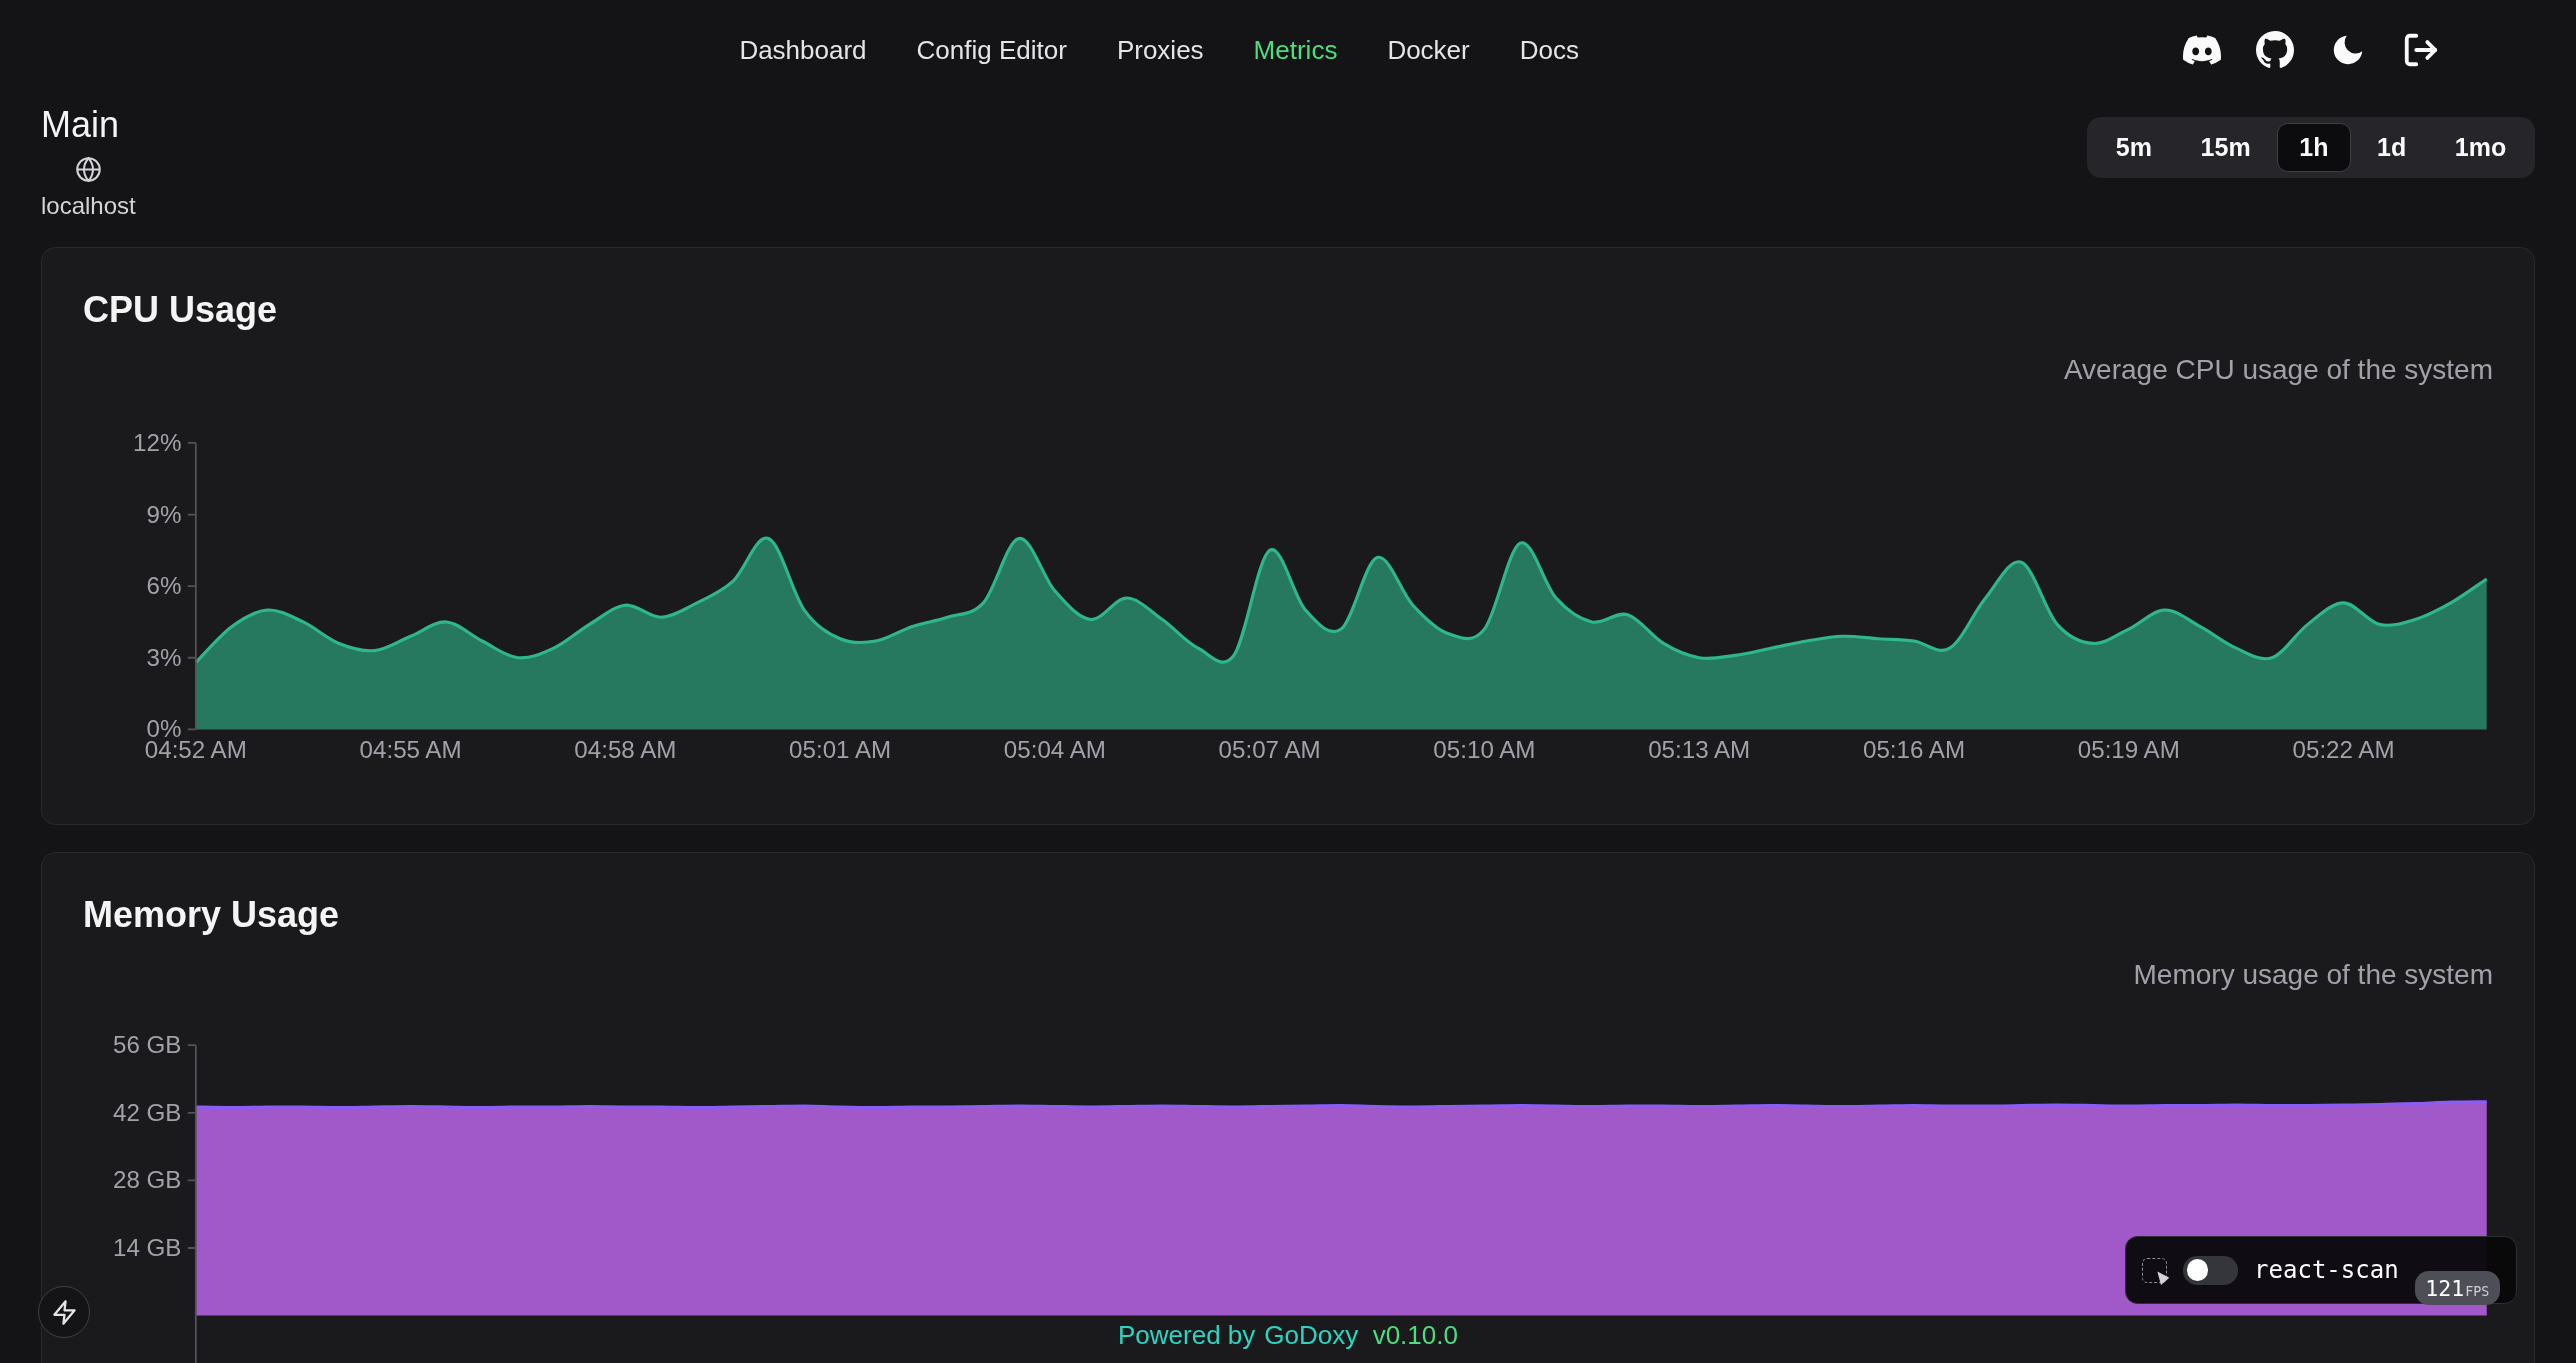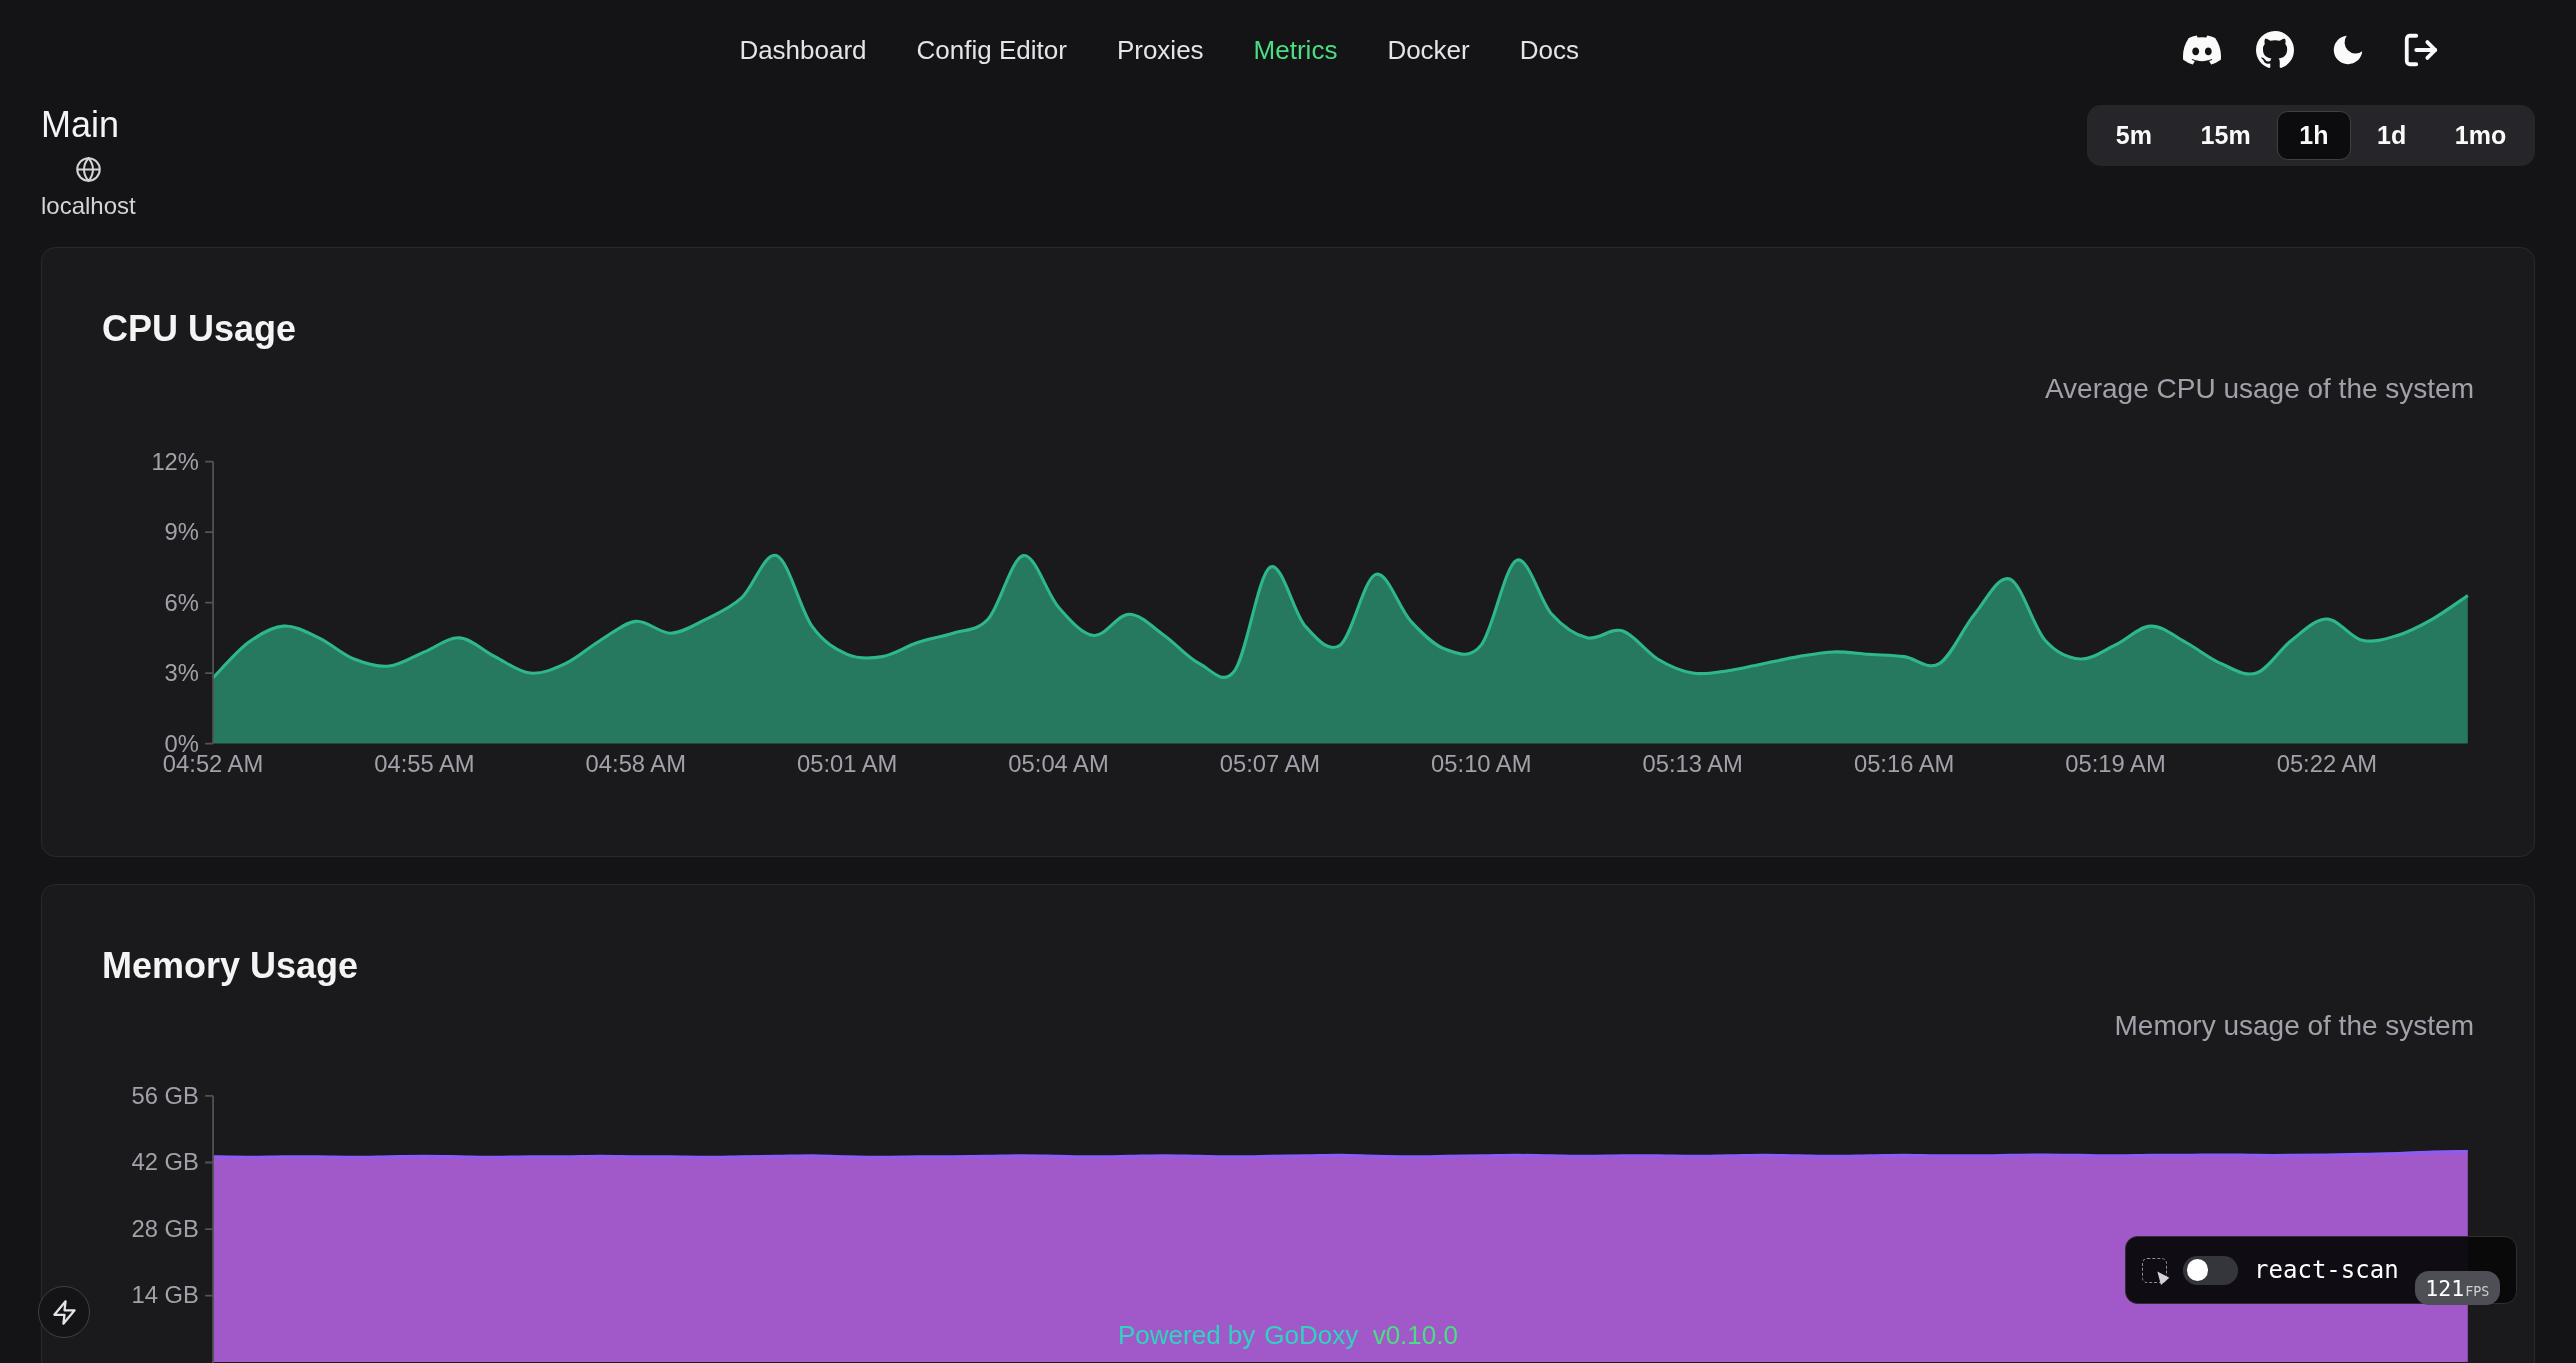--- a/index.html
+++ b/index.html
@@ -14,27 +14,27 @@
   .nav-item.active{color:#4ade80;}
   .topbar-icons{position:absolute;right:134px;top:0;height:100px;display:flex;align-items:center;gap:30px;}
   .icon-btn{width:43px;height:43px;background:none;border:none;padding:0;display:flex;
     align-items:center;justify-content:center;cursor:pointer;}
   .icon-btn svg{width:38px;height:38px;display:block;}
 
   
   .subheader{display:flex;justify-content:space-between;align-items:flex-start;padding:3.6px 41px 0;}
   .page-title{font-size:36px;font-weight:500;color:#f4f4f5;margin:0;line-height:1.15;}
   .host-row{display:flex;align-items:center;gap:9px;margin-top:10.7px;color:#d4d4d8;font-size:24px;flex-direction:column;}
-  .range-group{display:flex;gap:3.6px;background:#26262a;border-radius:14.3px;padding:6.3px;margin-top:1px;}
+  .range-group{display:flex;gap:3.6px;background:#26262a;border-radius:14.3px;padding:6.3px;margin-top:13px;}
   .range-btn{font-size:25px;font-weight:700;color:#fafafa;background:transparent;
     border:1.8px solid transparent;border-radius:10.7px;padding:9px 21.5px;cursor:pointer;font-family:inherit;}
   .range-btn.active{background:#0c0c0e;border-color:#3f3f46;}
 
   
-  .card{margin:27px 41px 0;background:#1a1a1d;border:1.8px solid #29292d;border-radius:14.3px;padding:60px;}
+  .card{margin:27px 41px 0;background:#1a1a1d;border:1.8px solid #29292d;border-radius:14.3px;padding:41px;}
   .card-title{font-size:36px;font-weight:600;color:#f4f4f5;margin:0;}
   .card-subtitle{font-size:28px;color:#a1a1aa;margin:23px 0 0;text-align:right;}
   .chart{display:block;width:100%;height:auto;margin-top:39px;}
   .tick-label{fill:#a1a1aa;font-size:27px;font-family:"Liberation Sans",sans-serif;}
 
   
   .footer{position:absolute;left:0;right:0;bottom:12.5px;display:flex;justify-content:center;
     align-items:baseline;gap:9px;font-size:26px;z-index:5;}
   .footer .t{color:#2dd4bf;text-decoration:none;}
   .footer .v{color:#4ade80;margin-left:5.4px;text-decoration:none;}

